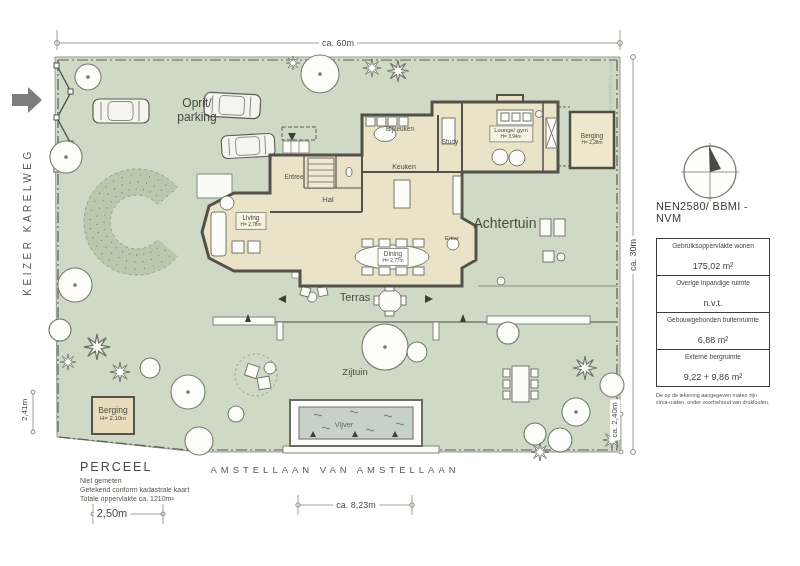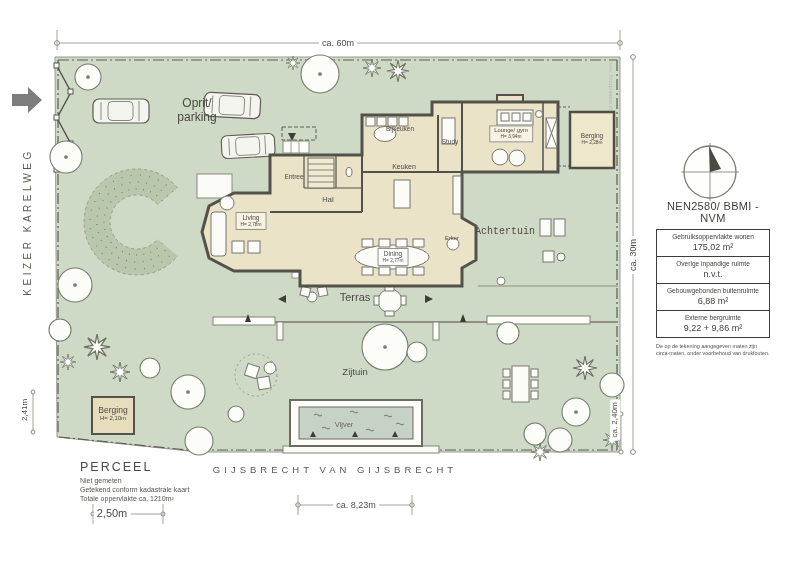--- a/index.html
+++ b/index.html
@@ -15,26 +15,26 @@
   }
   .rot{transform:translate(-50%,-50%) rotate(-90deg);}
   .bgw{background:#ffffff;padding:0 3px;}
   .room-box{
     position:absolute;transform:translate(-50%,-50%);
     border:1px solid #90908a;background:#f7f2e1;
     text-align:center;padding:1px 4px;color:#4a4a44;line-height:1.25;
   }
   .street{color:#5a5a52;letter-spacing:3.5px;font-size:10px;}
   .nen{position:absolute;left:656px;top:200px;width:114px;color:#3f3f3a;}
-  .nen-title{font-size:11px;text-align:center;letter-spacing:0.3px;margin-bottom:5px;}
+  .nen-title{font-size:11px;text-align:left;letter-spacing:0.3px;margin-bottom:14px;}
   .nen-box{border:1px solid #3c3c38;background:#fff;}
   .nen-row{border-bottom:1px solid #3c3c38;text-align:center;padding:3px 2px 4px 2px;}
   .nen-row:last-child{border-bottom:none;}
   .nen-label{font-size:6.6px;}
-  .nen-value{font-size:9px;margin-top:2px;}
+  .nen-value{font-size:9px;margin-top:12px;}
   .nen-foot{font-size:5.4px;line-height:1.35;margin-top:5px;color:#55554e;text-align:left;}
   .parcel-title{position:absolute;left:80px;top:460px;font-size:12.5px;letter-spacing:2px;color:#4b4b45;}
   .parcel-line{position:absolute;left:80px;font-size:7px;color:#55554e;}
   .watermark{
     position:absolute;left:608px;top:62px;font-size:4.5px;color:#b3b3ab;
     writing-mode:vertical-rl;letter-spacing:0.5px;
   }
 </style>
 </head>
 <body>
@@ -293,34 +293,34 @@
 
     <g>
       <circle cx="710" cy="172" r="26" fill="#fefefc" stroke="#7a7a71" stroke-width="1.3"></circle>
       <line x1="710" y1="143" x2="710" y2="201" stroke="#7a7a71" stroke-width="0.8"></line>
       <line x1="681" y1="172" x2="739" y2="172" stroke="#7a7a71" stroke-width="0.8"></line>
       <polygon points="709,146 721,169 710,172" fill="#4a4a43"></polygon>
     </g>
   </svg>
 
   <div class="lbl street rot" style="left:28px;top:222px;">KEIZER KARELWEG</div>
-  <div class="lbl street" style="left:335px;top:470px;font-size:9.5px;letter-spacing:4px;">GIJSBRECHT VAN GIJSBRECHT</div>
+  <div class="lbl street" style="left:335px;top:470px;font-size:9.5px;letter-spacing:4px;">AMSTELLAAN VAN AMSTELLAAN</div>
 
   <div class="lbl bgw" style="left:338px;top:43px;font-size:9px;">ca. 60m</div>
   <div class="lbl rot bgw" style="left:633px;top:255px;font-size:9px;">ca. 30m</div>
   <div class="lbl rot bgw" style="left:615px;top:420px;font-size:8px;">ca. 2,40m</div>
   <div class="lbl rot bgw" style="left:25px;top:410px;font-size:8px;">2,41m</div>
   <div class="lbl bgw" style="left:112px;top:514px;font-size:11px;">2,50m</div>
   <div class="lbl bgw" style="left:356px;top:505px;font-size:9px;text-align:right;">ca. 8,23m</div>
 
   <div class="lbl" style="left:197px;top:110px;font-size:12px;">
     <span style="display:block;">Oprit/</span>
     <span style="display:block;">parking</span>
   </div>
-  <div class="lbl" style="left:505px;top:232px;font-size:10px;font-family:Liberation Mono, monospace;">Achtertuin</div>
+  <div class="lbl" style="left:505px;top:223px;font-size:14px;">Achtertuin</div>
   <div class="lbl" style="left:355px;top:298px;font-size:11px;">Terras</div>
   <div class="lbl" style="left:355px;top:372px;font-size:9.5px;">Zijtuin</div>
   <div class="lbl" style="left:344px;top:424px;font-size:7.5px;color:#67675f;">Vijver</div>
 
   <div class="lbl" style="left:294px;top:177px;font-size:6.5px;">Entree</div>
   <div class="lbl" style="left:328px;top:199px;font-size:7.5px;">Hal</div>
   <div class="lbl" style="left:404px;top:167px;font-size:7px;">Keuken</div>
   <div class="lbl" style="left:400px;top:129px;font-size:6.5px;">Bijkeuken</div>
   <div class="lbl" style="left:450px;top:142px;font-size:6.5px;">Study</div>
   <div class="lbl" style="left:452px;top:238px;font-size:5.8px;">Erker</div>

